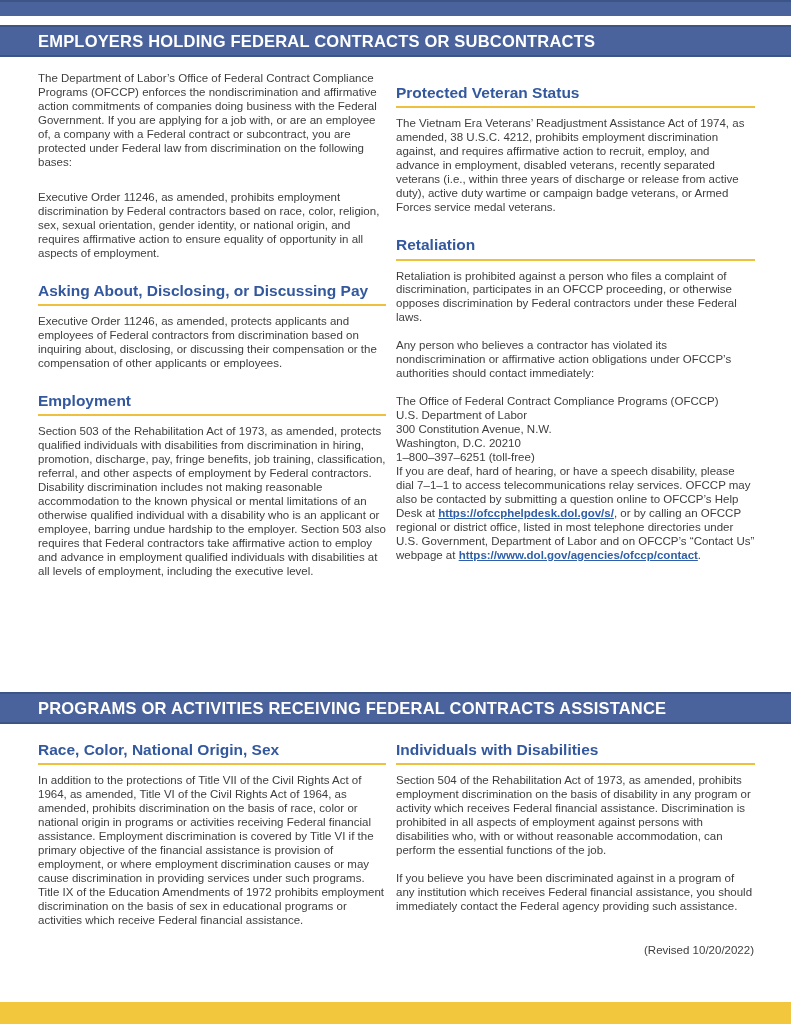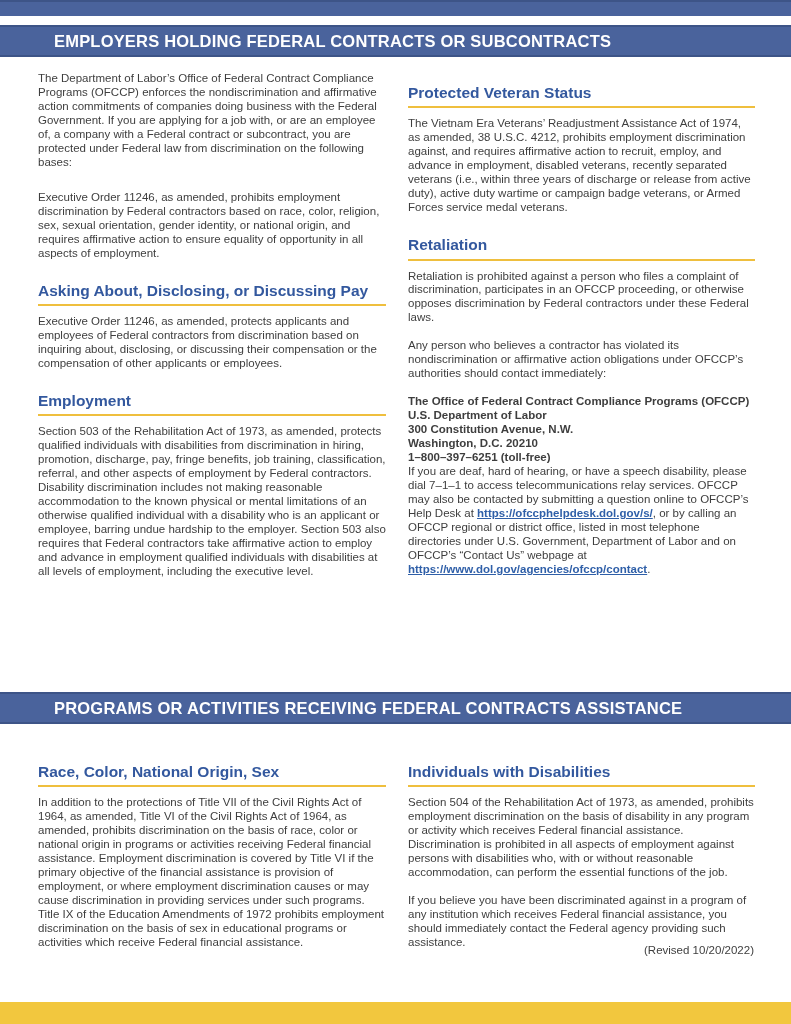--- a/index.html
+++ b/index.html
@@ -22,35 +22,35 @@
     border-top: 2px solid #3d5487;
   }
   .gap-strip { height: 9px; background: #ffffff; }
   .band {
     height: 32px;
     background: #4a639c;
     border-top: 2px solid #3d5487;
     border-bottom: 2px solid #3d5487;
     display: flex;
     align-items: center;
-    padding-left: 54px;
+    padding-left: 38px;
   }
   .band-title {
     color: #ffffff;
     font-size: 16.5px;
     font-weight: bold;
     letter-spacing: 0.2px;
   }
   .content {
     display: flex;
     padding: 15px 36px 0 38px;
-    gap: 22px;
+    gap: 10px;
   }
   .content-1 { height: 635px; overflow: hidden; }
-  .content-2 { padding-top: 27px; }
+  .content-2 { padding-top: 5px; }
   .col-left  { width: 348px; flex: 0 0 348px; }
   .col-right { flex: 1 1 auto; min-width: 0; }
   .heading {
     color: #33589e;
     font-size: 15.5px;
     font-weight: bold;
     line-height: 1.12;
     padding-bottom: 5px;
     border-bottom: 2px solid #efbf3e;
     margin-bottom: 9px;
@@ -61,21 +61,20 @@
     font-size: 11.5px;
     line-height: 1.215;
     color: #3e3e3e;
   }
   .para + .para { margin-top: 14px; }
   .contact-block { margin-top: 14px; }
   .contact-line {
     font-size: 11.5px;
     line-height: 1.215;
     color: #3e3e3e;
-    font-weight: bold;
   }
   .link {
     color: #2f5fa8;
     text-decoration: underline;
     cursor: pointer;
     font-weight: bold;
   }
   .revised-note {
     position: absolute;
     right: 37px;

